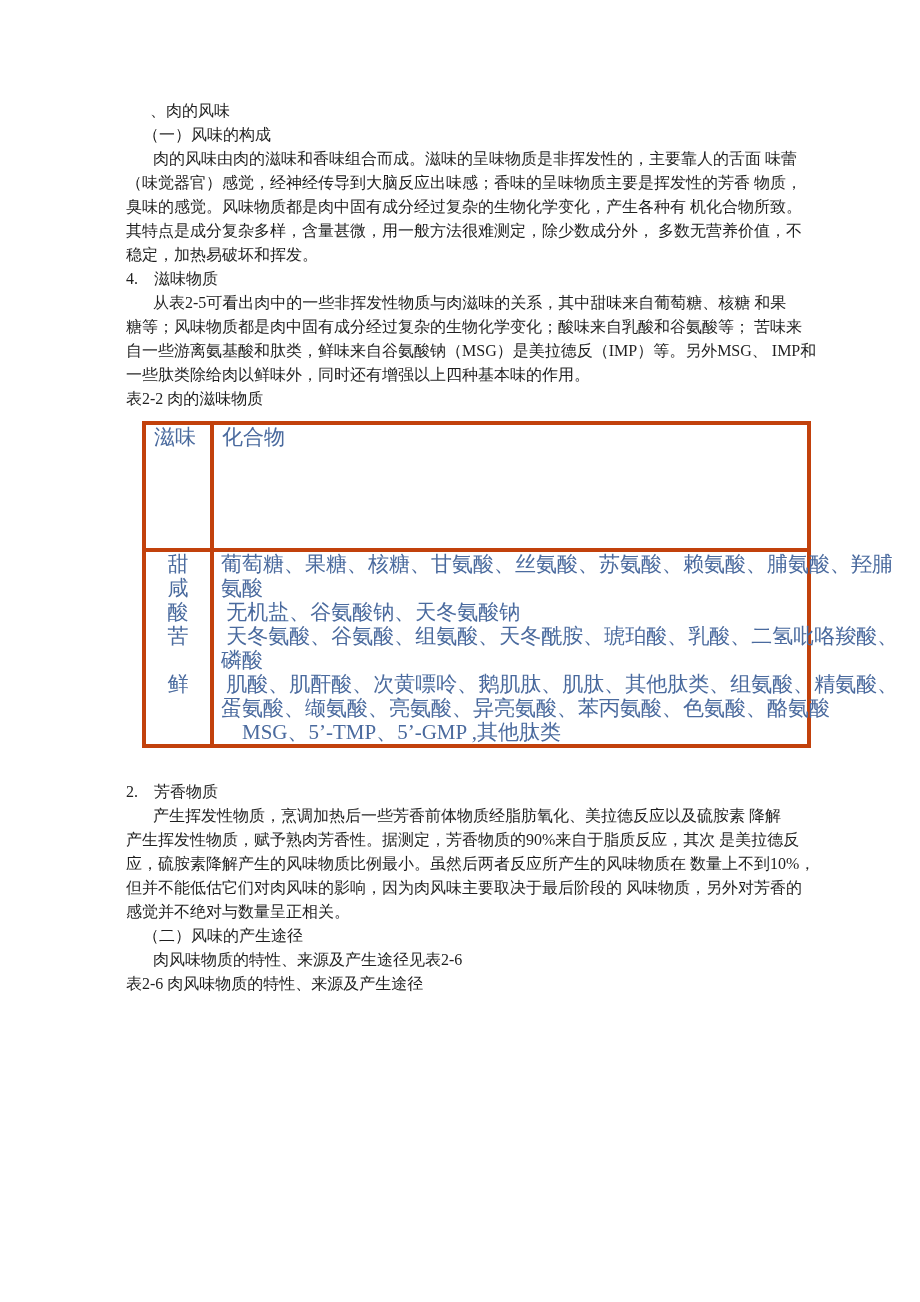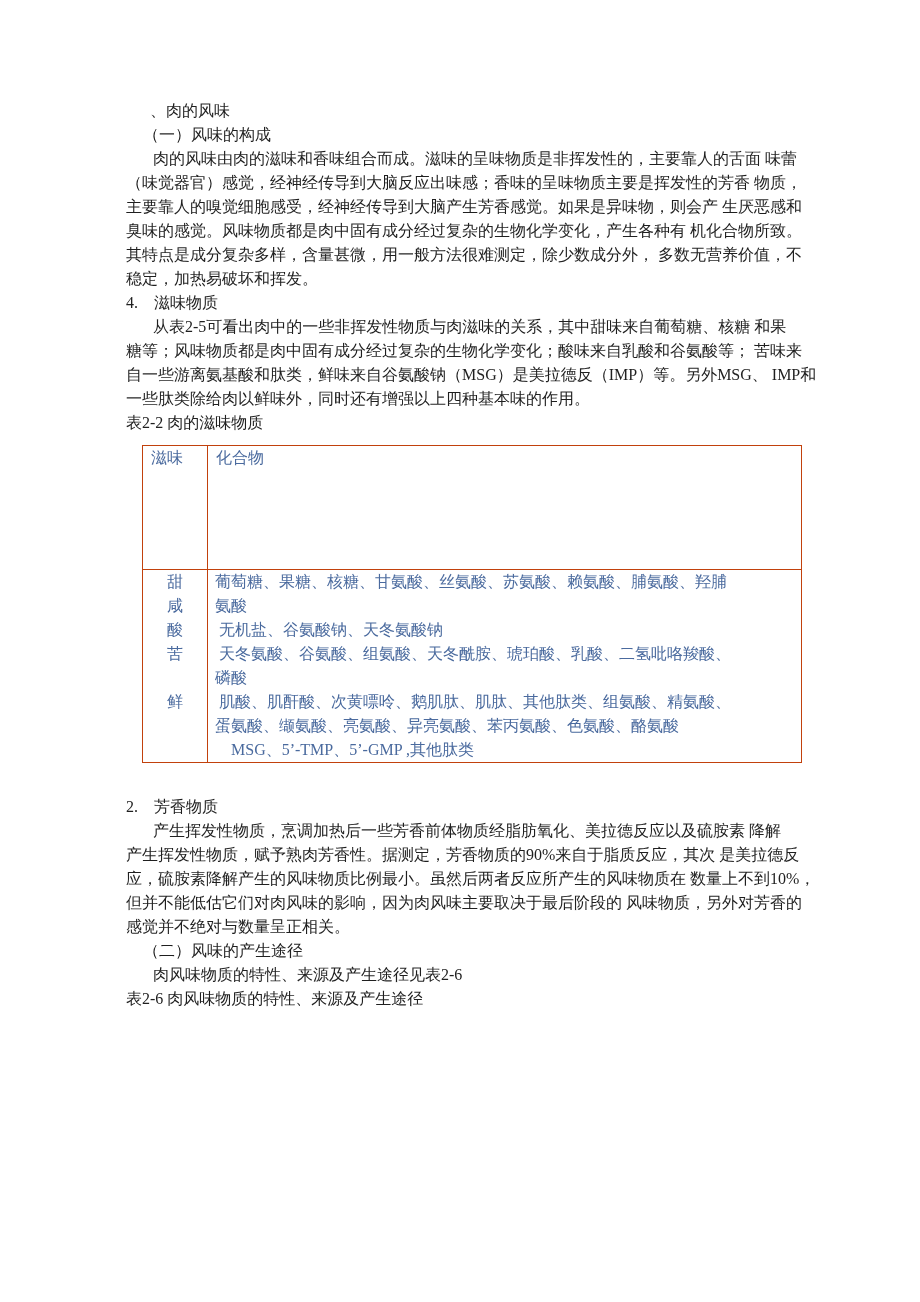--- a/index.html
+++ b/index.html
@@ -32,23 +32,23 @@
 
   
   table.flavor-table {
     table-layout: fixed;
     border-collapse: collapse;
     width: 643px;
     margin: 10px 0 32px 16px;
     color: #4a6a9e;
   }
   table.flavor-table td {
-    border: 1px solid #c2410c;
+    border: 4px solid #c2410c;
     vertical-align: top;
-    font-size: 16px;
+    font-size: 21px;
     padding: 0;
   }
   td.col-taste  { width: 56px; }
   td.col-comp   { width: 585px; }
   td.hdr-cell   { height: 123px; padding-top: 4px; }
   td.hdr-cell.col-taste { padding-left: 8px; }
   td.hdr-cell.col-comp  { padding-left: 8px; }
   td.body-cell  { padding-top: 3px; padding-bottom: 4px; }
   .tbl-line {
     line-height: 24px;
@@ -61,21 +61,20 @@
 <body>
 
 <div class="page">
 
   <div class="line indent-t">、肉的风味</div>
   <div class="line indent-1">（一）风味的构成</div>
 
   <div>
     <div class="line indent-2">肉的风味由肉的滋味和香味组合而成。滋味的呈味物质是非挥发性的，主要靠人的舌面 味蕾</div>
     <div class="line">（味觉器官）感觉，经神经传导到大脑反应出味感；香味的呈味物质主要是挥发性的芳香 物质，</div>
-    <div class="line">主要靠人的嗅觉细胞感受，经神经传导到大脑产生芳香感觉。如果是异味物，则会产 生厌恶感和</div>
     <div class="line">臭味的感觉。风味物质都是肉中固有成分经过复杂的生物化学变化，产生各种有 机化合物所致。</div>
     <div class="line">其特点是成分复杂多样，含量甚微，用一般方法很难测定，除少数成分外， 多数无营养价值，不</div>
     <div class="line">稳定，加热易破坏和挥发。</div>
   </div>
 
   <div class="line">4.    滋味物质</div>
 
   <div>
     <div class="line indent-2">从表2-5可看出肉中的一些非挥发性物质与肉滋味的关系，其中甜味来自葡萄糖、核糖 和果</div>
     <div class="line">糖等；风味物质都是肉中固有成分经过复杂的生物化学变化；酸味来自乳酸和谷氨酸等； 苦味来</div>

